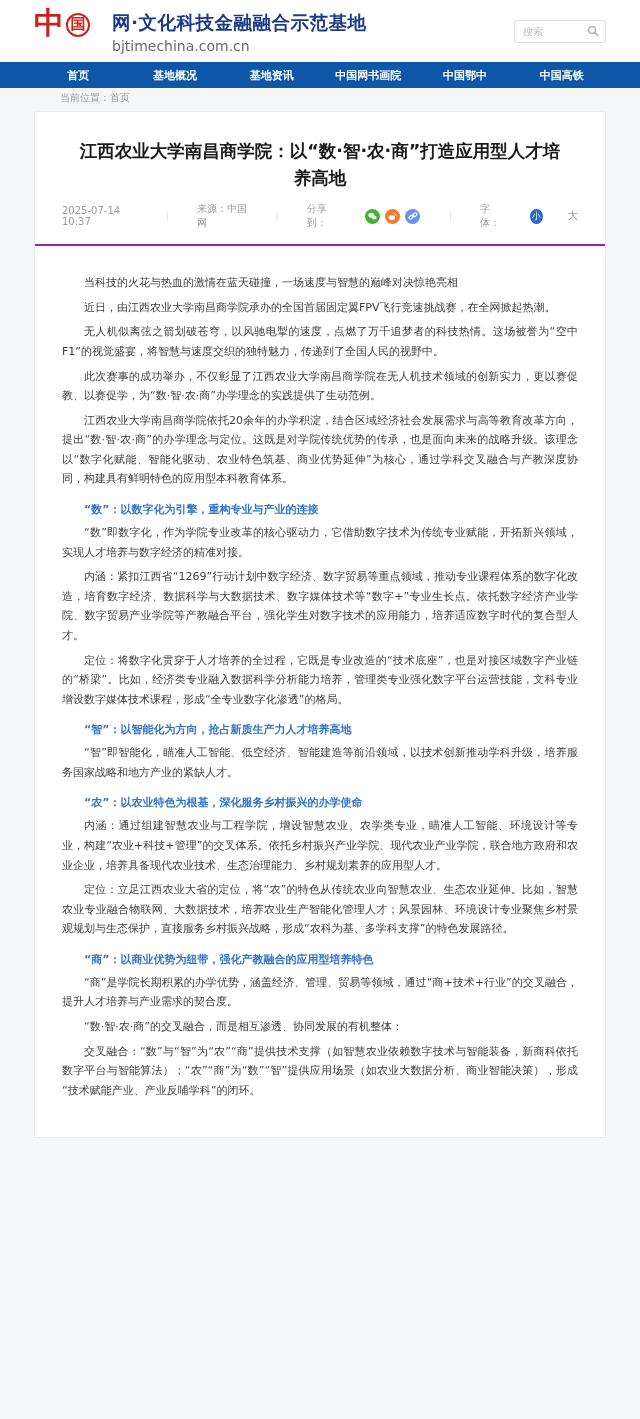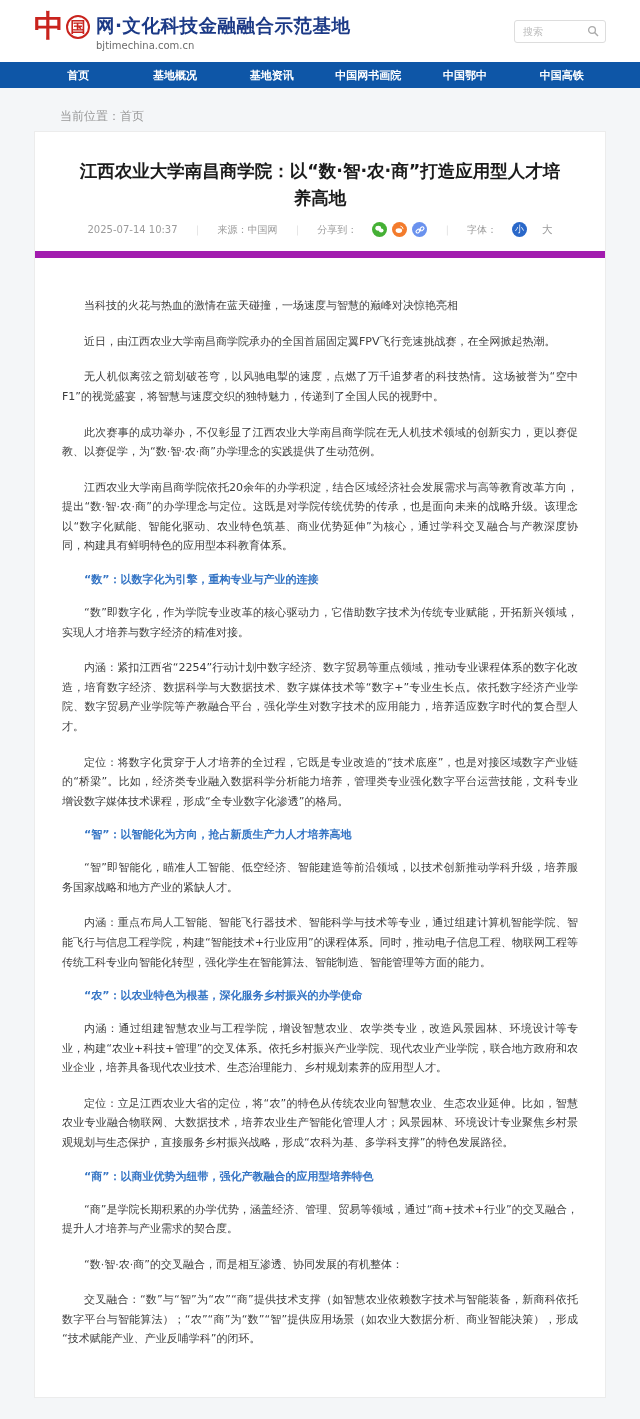--- a/index.html
+++ b/index.html
@@ -10,49 +10,49 @@
   html,body{margin:0;padding:0;}
   body{width:640px;background:#f4f6f8;font-family:"DejaVu Sans","Liberation Sans",sans-serif;}
   .page{width:640px;}
 
   
   .header{background:#fff;height:62px;display:flex;align-items:center;justify-content:space-between;padding:0 34px;}
   .logo{display:flex;align-items:flex-start;gap:6px;cursor:pointer;}
   .logo-mark{display:flex;align-items:center;gap:2px;}
   .logo-zhong{color:var(--c-logored);font-family:"DejaVu Serif","Liberation Serif",serif;font-weight:bold;font-size:30px;line-height:1;}
   .logo-guo{width:24px;height:24px;border:2px solid var(--c-logored);border-radius:50%;color:var(--c-logored);display:inline-flex;align-items:center;justify-content:center;font-family:"DejaVu Serif","Liberation Serif",serif;font-weight:bold;font-size:15px;margin-top:3px;}
-  .logo-text{display:flex;flex-direction:column;}
+  .logo-text{display:flex;flex-direction:column;margin-left:16px;}
   .logo-title{color:#1c3a86;font-weight:bold;font-size:18.5px;letter-spacing:.5px;line-height:1.2;margin-top:4px;}
-  .logo-domain{color:#6b6b6b;font-size:10px;margin-top:3px;}
+  .logo-domain{color:#6b6b6b;font-size:14px;margin-top:3px;}
   .search-box{width:92px;height:23px;border:1px solid #ddd;border-radius:3px;display:flex;align-items:center;padding:0 6px;gap:10px;background:#fff;}
   .search-input{border:none;outline:none;width:100%;font-size:10px;color:#555;font-family:inherit;}
   .search-input::placeholder{color:#bbb;}
   .search-icon{display:inline-flex;cursor:pointer;}
 
   
   .nav{background:var(--c-nav);height:26px;display:flex;align-items:center;padding:0 30px;}
   .nav-item{flex:1;text-align:center;color:#fff;font-size:11px;font-weight:bold;text-decoration:none;cursor:pointer;white-space:nowrap;}
 
   
-  .breadcrumb{padding:20px 0 6px 60px;font-size:12px;color:#999;}
+  .breadcrumb{padding:3px 0 6px 60px;font-size:10px;color:#999;}
   .breadcrumb a{color:#999;text-decoration:none;cursor:pointer;}
 
   
   .card{width:572px;margin:0 auto;background:#fff;border:1px solid #ececec;padding:14px 27px 32px;}
-  .article-head{margin:12px -27px;padding:0 27px;border-bottom:7px solid #a21caf;}
+  .article-head{margin:12px -27px;padding:0 27px;border-bottom:2px solid #a21caf;}
   .title{font-size:17.5px;font-weight:bold;color:#1b1b1b;text-align:center;line-height:1.55;margin:4px 12px 10px;}
-  .meta{display:flex;justify-content:center;align-items:center;gap:15px;font-size:10px;color:#9b9b9b;padding-bottom:14px;flex-wrap:nowrap;}
+  .meta{display:flex;justify-content:center;align-items:center;gap:25px;font-size:10px;color:#9b9b9b;padding-bottom:14px;flex-wrap:nowrap;}
   .meta .sep{color:#d8d8d8;}
   .share-icons{display:inline-flex;gap:5px;align-items:center;}
   .share-icon{width:15px;height:15px;border-radius:50%;display:inline-flex;align-items:center;justify-content:center;cursor:pointer;}
   .font-small{width:15px;height:15px;border-radius:50%;background:var(--c-fontbtn);color:#fff;font-size:9px;display:inline-flex;align-items:center;justify-content:center;cursor:pointer;}
   .font-large{color:#9a9a9a;font-size:10.5px;cursor:pointer;}
 
   .article-body{padding-top:10px;}
-  .para{font-size:11px;color:#3d3d3d;line-height:1.78;text-indent:2em;margin:16px 0;text-align:justify;}
+  .para{font-size:11px;color:#3d3d3d;line-height:1.78;text-indent:2em;margin:5px 0;text-align:justify;}
   .section-heading{font-size:11px;color:var(--c-heading);font-weight:bold;text-indent:2em;margin:13px 0 6px;}
 </style>
 </head>
 <body>
 
 <div class="page">
 
   <header class="header">
     <div class="logo">
       <div class="logo-mark">
@@ -127,27 +127,26 @@
       </div>
     </div>
     <div class="article-body">
         <p class="para">当科技的火花与热血的激情在蓝天碰撞，一场速度与智慧的巅峰对决惊艳亮相</p>
         <p class="para">近日，由江西农业大学南昌商学院承办的全国首届固定翼FPV飞行竞速挑战赛，在全网掀起热潮。</p>
         <p class="para">无人机似离弦之箭划破苍穹，以风驰电掣的速度，点燃了万千追梦者的科技热情。这场被誉为“空中F1”的视觉盛宴，将智慧与速度交织的独特魅力，传递到了全国人民的视野中。</p>
         <p class="para">此次赛事的成功举办，不仅彰显了江西农业大学南昌商学院在无人机技术领域的创新实力，更以赛促教、以赛促学，为“数·智·农·商”办学理念的实践提供了生动范例。</p>
         <p class="para">江西农业大学南昌商学院依托20余年的办学积淀，结合区域经济社会发展需求与高等教育改革方向，提出“数·智·农·商”的办学理念与定位。这既是对学院传统优势的传承，也是面向未来的战略升级。该理念以“数字化赋能、智能化驱动、农业特色筑基、商业优势延伸”为核心，通过学科交叉融合与产教深度协同，构建具有鲜明特色的应用型本科教育体系。</p>
         <p class="section-heading">“数”：以数字化为引擎，重构专业与产业的连接</p>
         <p class="para">“数”即数字化，作为学院专业改革的核心驱动力，它借助数字技术为传统专业赋能，开拓新兴领域，实现人才培养与数字经济的精准对接。</p>
-        <p class="para">内涵：紧扣江西省“2254”行动计划中数字经济、数字贸易等重点领域，推动专业课程体系的数字化改造，培育数字经济、数据科学与大数据技术、数字媒体技术等“数字+”专业生长点。依托数字经济产业学院、数字贸易产业学院等产教融合平台，强化学生对数字技术的应用能力，培养适应数字时代的复合型人才。</p>
+        <p class="para">内涵：紧扣江西省“1269”行动计划中数字经济、数字贸易等重点领域，推动专业课程体系的数字化改造，培育数字经济、数据科学与大数据技术、数字媒体技术等“数字+”专业生长点。依托数字经济产业学院、数字贸易产业学院等产教融合平台，强化学生对数字技术的应用能力，培养适应数字时代的复合型人才。</p>
         <p class="para">定位：将数字化贯穿于人才培养的全过程，它既是专业改造的“技术底座”，也是对接区域数字产业链的“桥梁”。比如，经济类专业融入数据科学分析能力培养，管理类专业强化数字平台运营技能，文科专业增设数字媒体技术课程，形成“全专业数字化渗透”的格局。</p>
         <p class="section-heading">“智”：以智能化为方向，抢占新质生产力人才培养高地</p>
         <p class="para">“智”即智能化，瞄准人工智能、低空经济、智能建造等前沿领域，以技术创新推动学科升级，培养服务国家战略和地方产业的紧缺人才。</p>
-        <p class="para">内涵：重点布局人工智能、智能飞行器技术、智能科学与技术等专业，通过组建计算机智能学院、智能飞行与信息工程学院，构建“智能技术+行业应用”的课程体系。同时，推动电子信息工程、物联网工程等传统工科专业向智能化转型，强化学生在智能算法、智能制造、智能管理等方面的能力。</p>
         <p class="section-heading">“农”：以农业特色为根基，深化服务乡村振兴的办学使命</p>
-        <p class="para">内涵：通过组建智慧农业与工程学院，增设智慧农业、农学类专业，改造风景园林、环境设计等专业，构建“农业+科技+管理”的交叉体系。依托乡村振兴产业学院、现代农业产业学院，联合地方政府和农业企业，培养具备现代农业技术、生态治理能力、乡村规划素养的应用型人才。</p>
+        <p class="para">内涵：通过组建智慧农业与工程学院，增设智慧农业、农学类专业，瞄准人工智能、环境设计等专业，构建“农业+科技+管理”的交叉体系。依托乡村振兴产业学院、现代农业产业学院，联合地方政府和农业企业，培养具备现代农业技术、生态治理能力、乡村规划素养的应用型人才。</p>
         <p class="para">定位：立足江西农业大省的定位，将“农”的特色从传统农业向智慧农业、生态农业延伸。比如，智慧农业专业融合物联网、大数据技术，培养农业生产智能化管理人才；风景园林、环境设计专业聚焦乡村景观规划与生态保护，直接服务乡村振兴战略，形成“农科为基、多学科支撑”的特色发展路径。</p>
         <p class="section-heading">“商”：以商业优势为纽带，强化产教融合的应用型培养特色</p>
         <p class="para">“商”是学院长期积累的办学优势，涵盖经济、管理、贸易等领域，通过“商+技术+行业”的交叉融合，提升人才培养与产业需求的契合度。</p>
         <p class="para">“数·智·农·商”的交叉融合，而是相互渗透、协同发展的有机整体：</p>
         <p class="para">交叉融合：“数”与“智”为“农”“商”提供技术支撑（如智慧农业依赖数字技术与智能装备，新商科依托数字平台与智能算法）；“农”“商”为“数”“智”提供应用场景（如农业大数据分析、商业智能决策），形成“技术赋能产业、产业反哺学科”的闭环。</p>
       </div>
 
   </main>
 
 </div>

